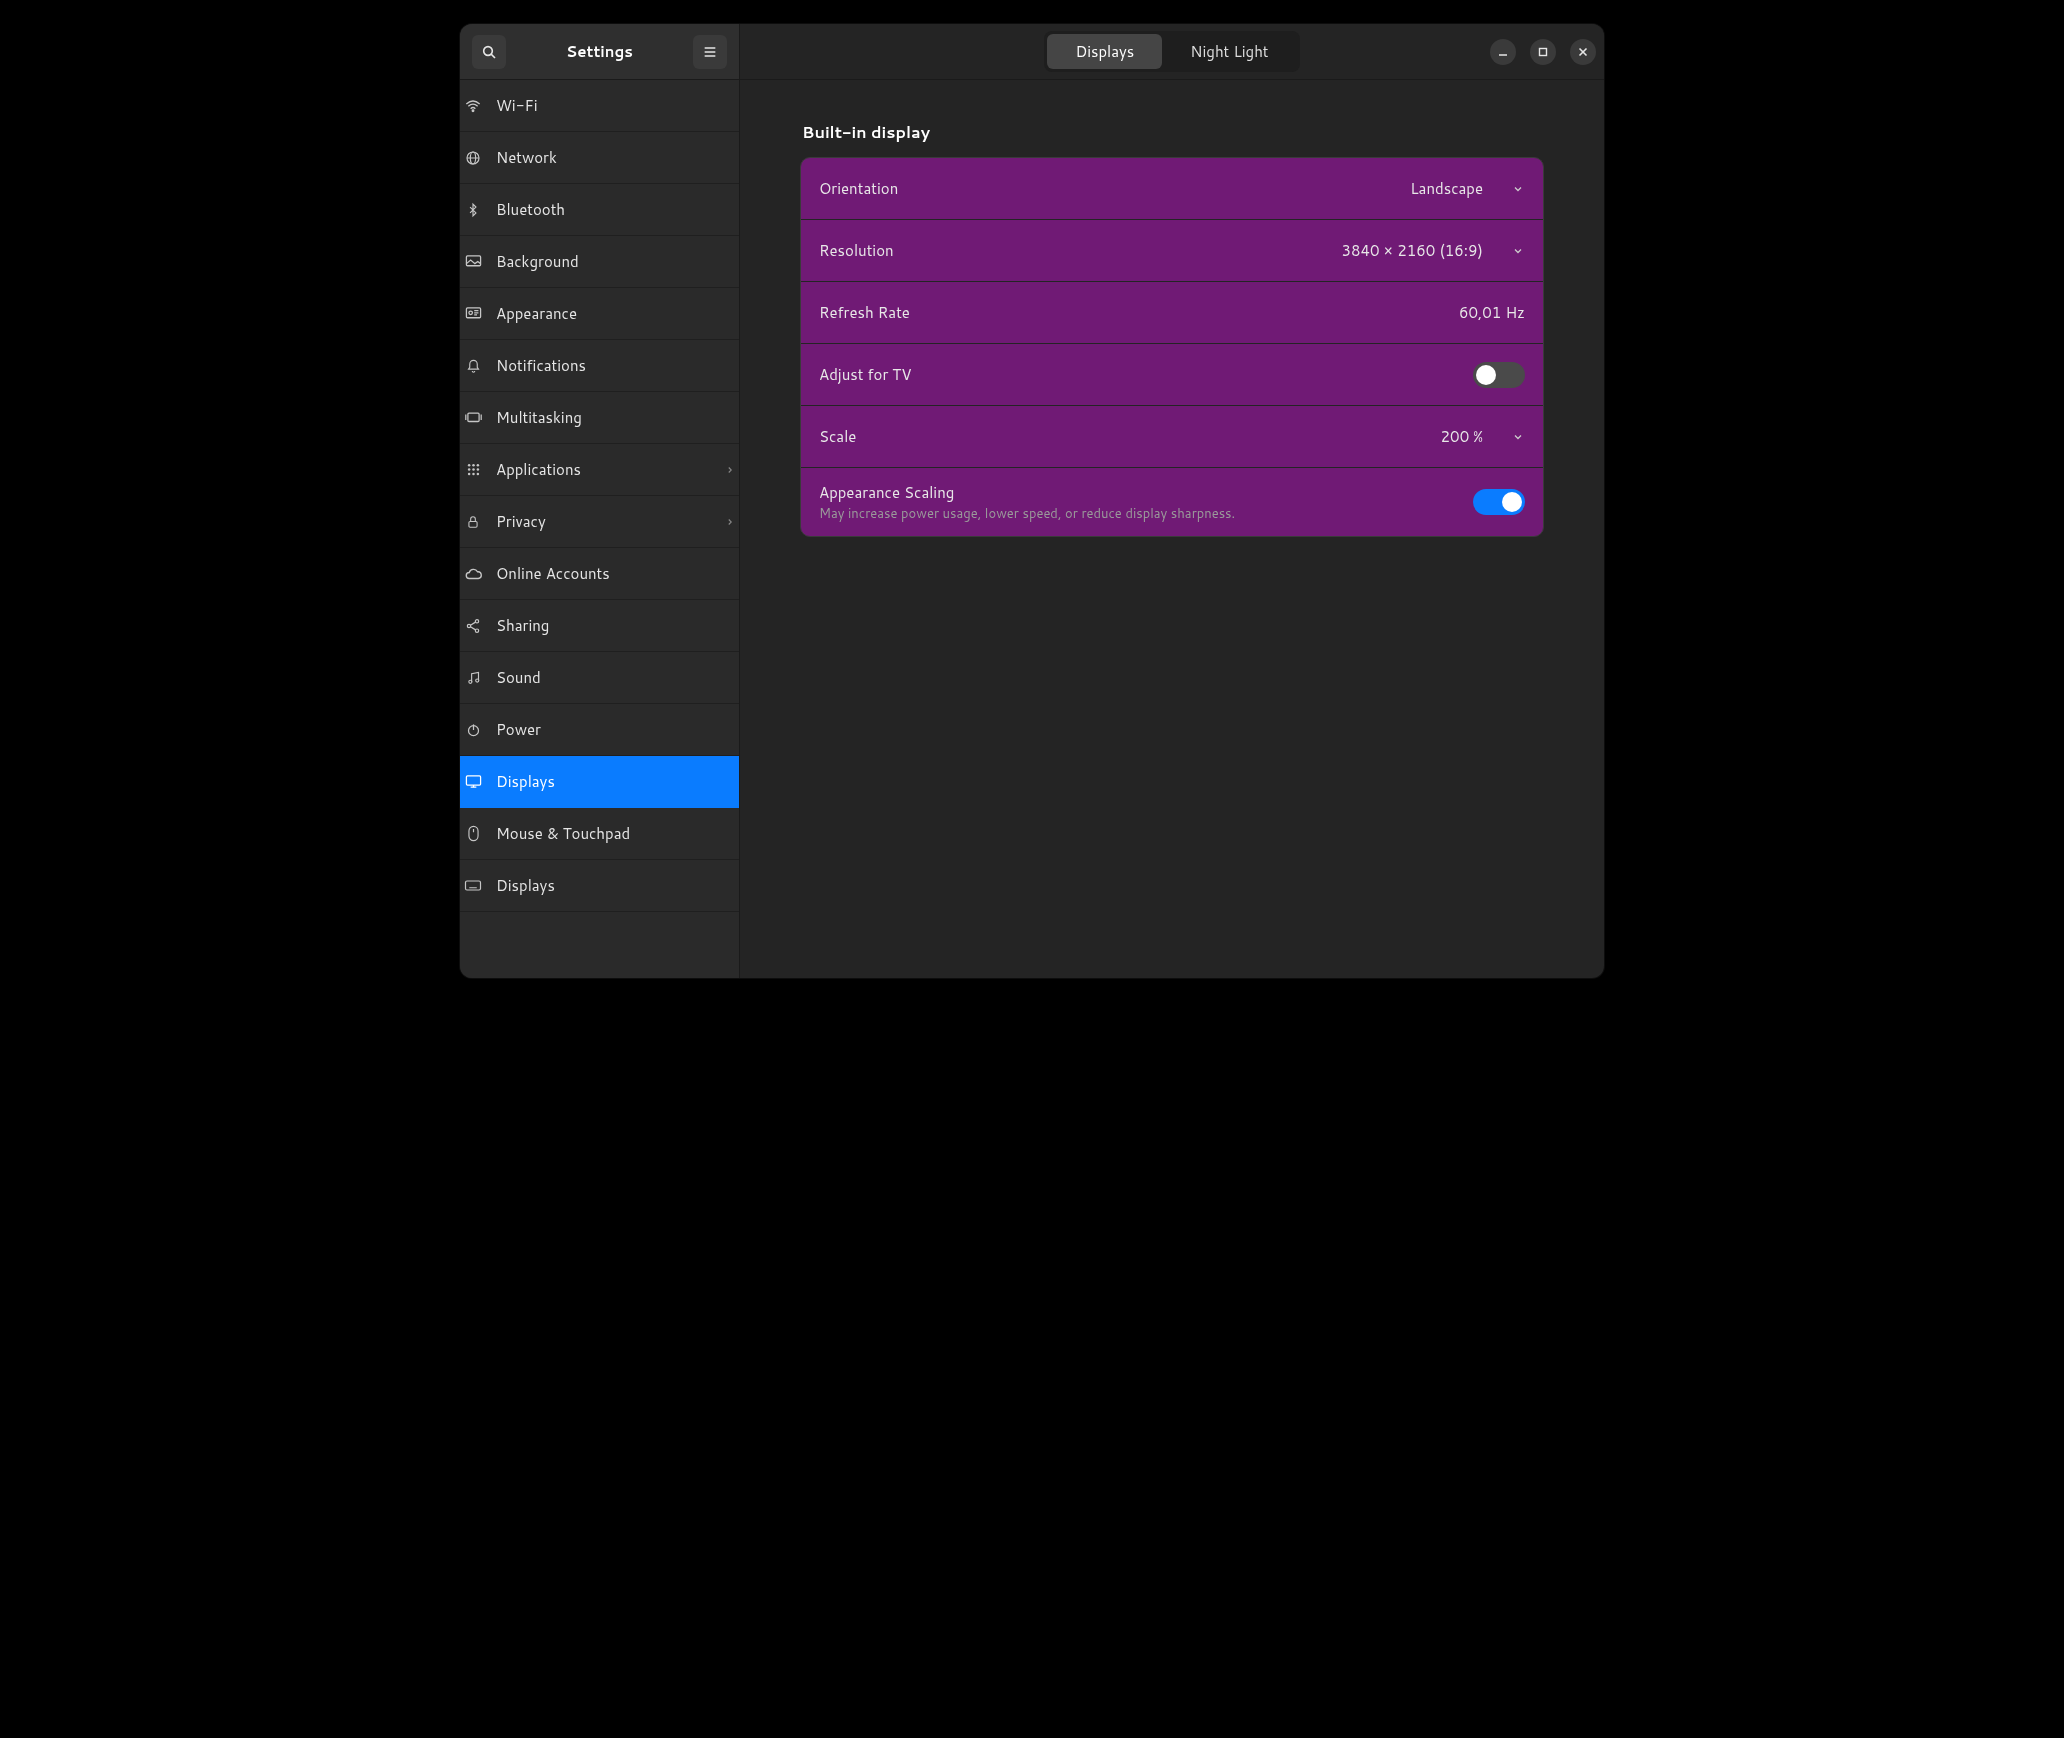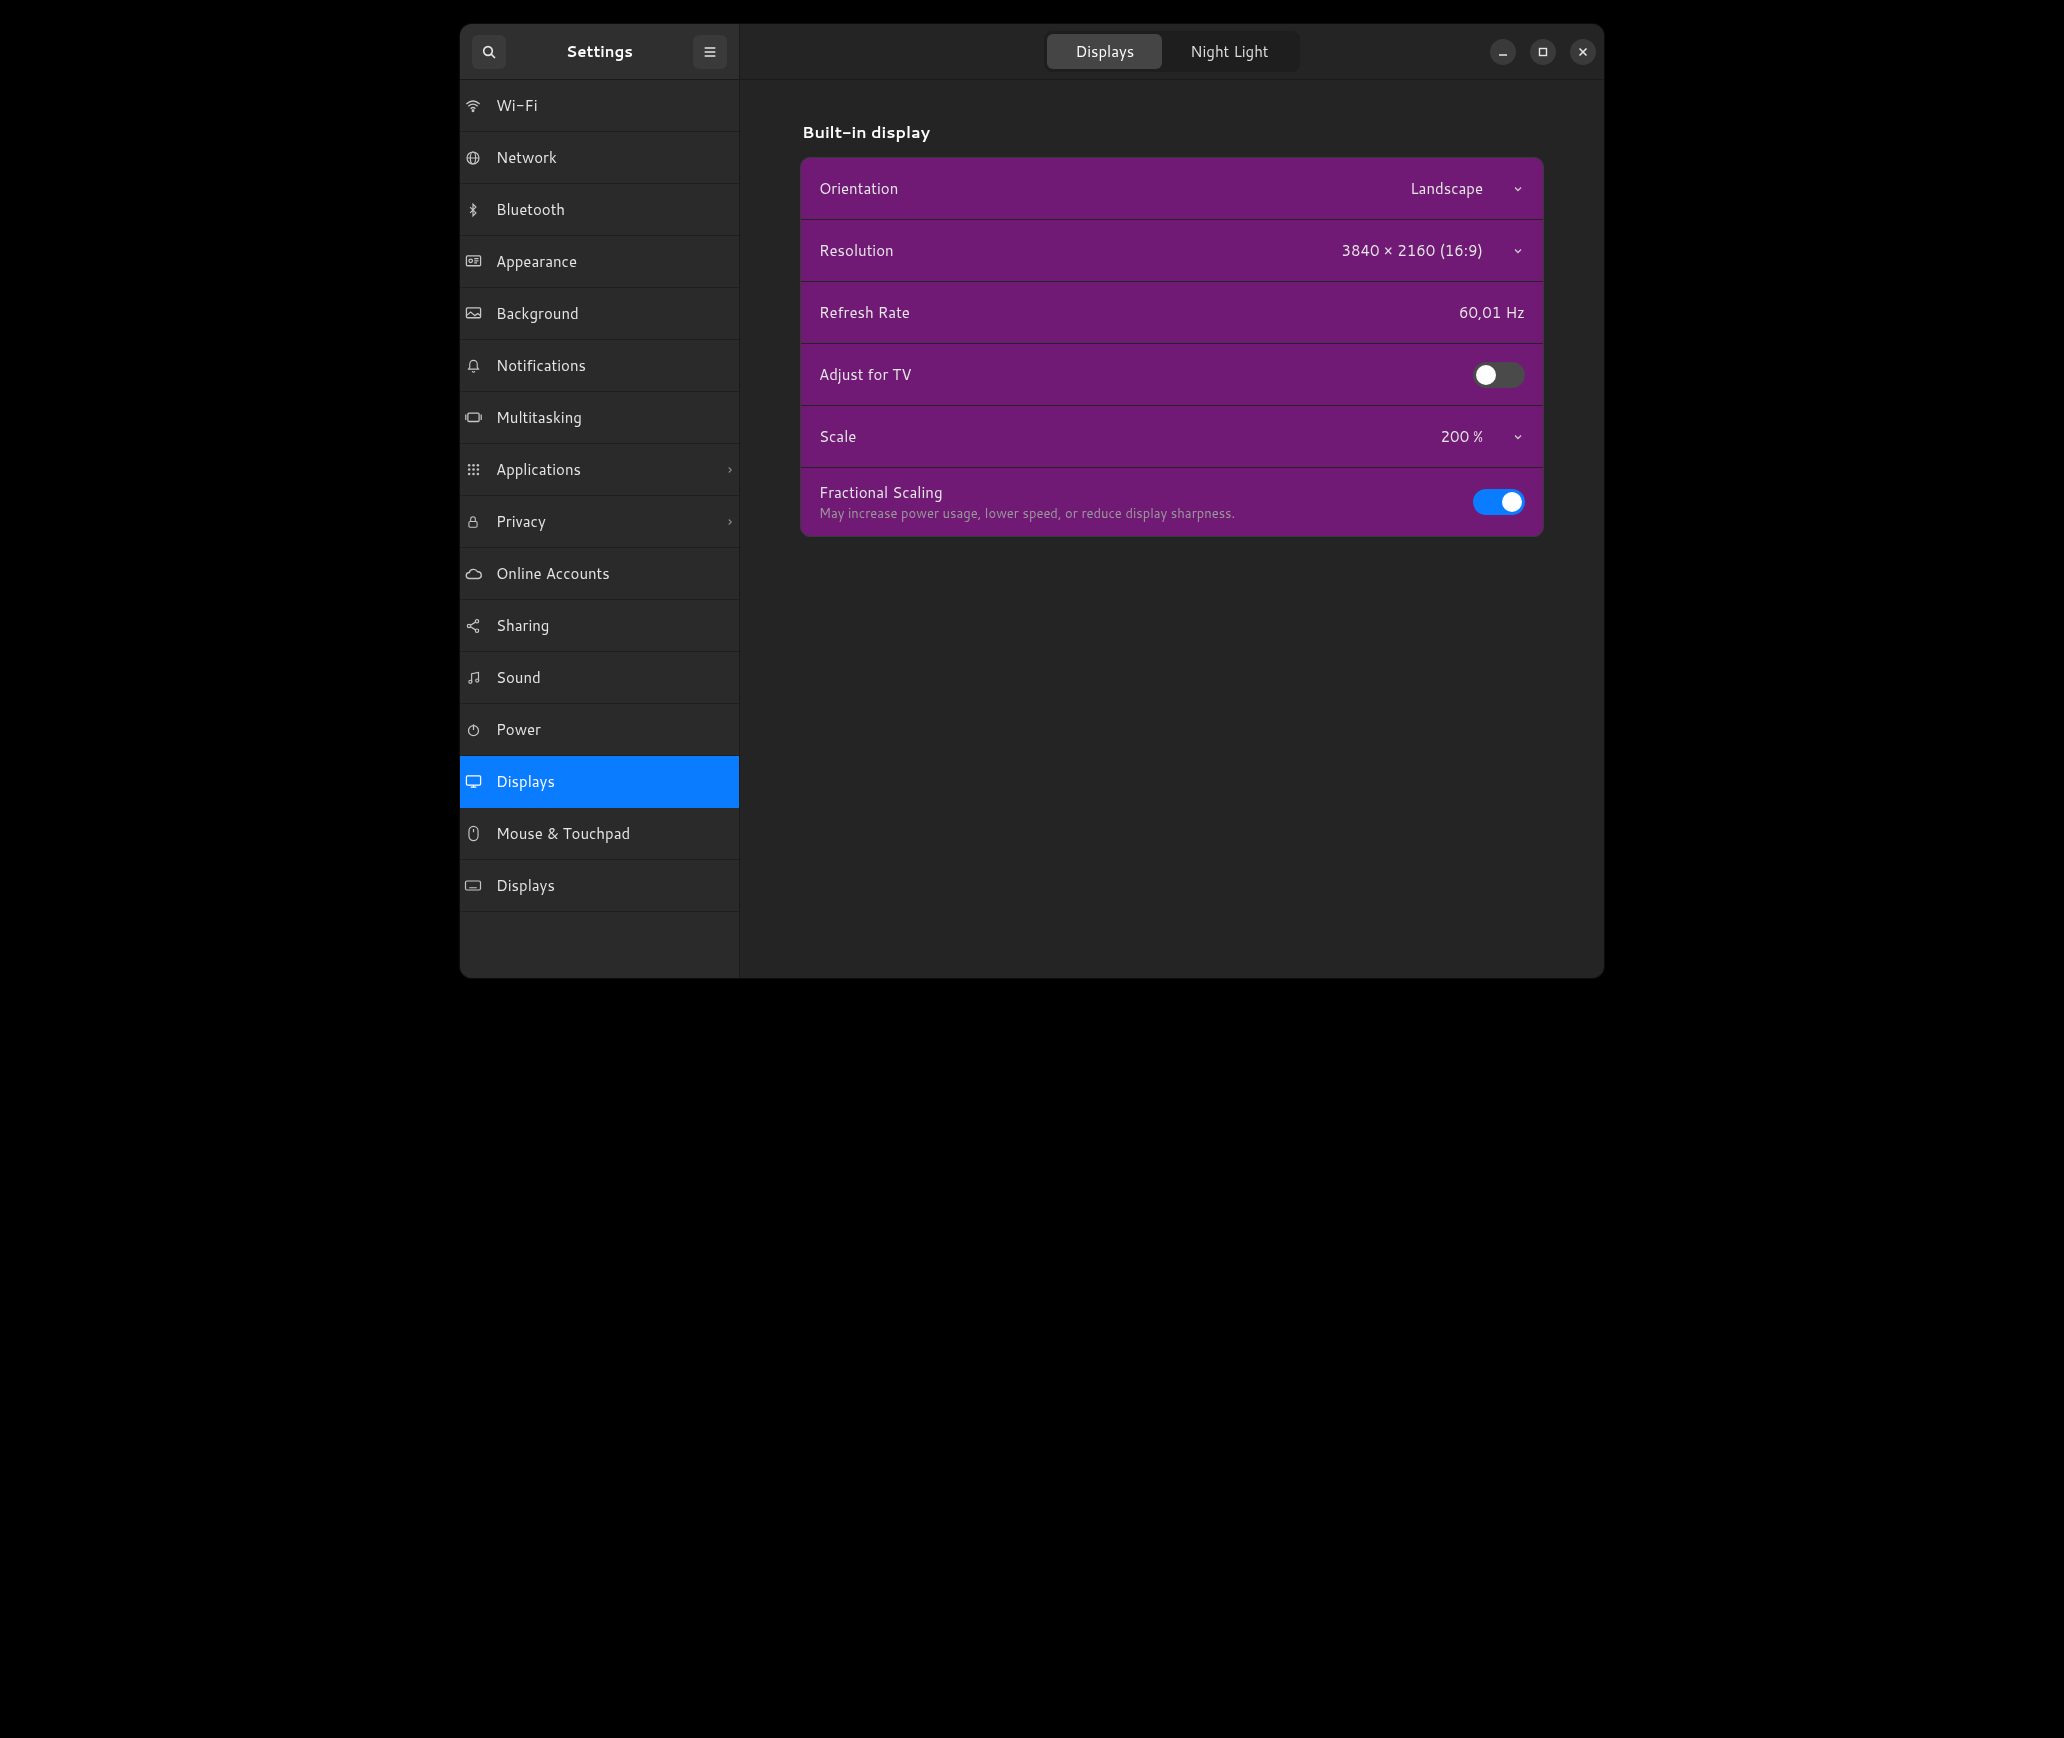--- a/index.html
+++ b/index.html
@@ -290,34 +290,34 @@
             <svg width="14" height="16" viewBox="0 0 24 24" fill="none" stroke="currentColor" stroke-width="2">
               <path d="M7 7 L17 17 L12 22 L12 2 L17 7 L7 17"></path>
             </svg>
           </span>
           <span>Bluetooth</span>
         </div>
         <div class="side-item">
           <span class="side-icon">
             <svg width="17" height="15" viewBox="0 0 24 20" fill="none" stroke="currentColor" stroke-width="1.8">
               <rect x="2" y="2" width="20" height="14" rx="1.5"></rect>
+              <path d="M2 13 L8 8 L14 13 L18 10 L22 13"></path>
+            </svg>
+          </span>
+          <span>Background</span>
+        </div>
+        <div class="side-item">
+          <span class="side-icon">
+            <svg width="17" height="15" viewBox="0 0 24 20" fill="none" stroke="currentColor" stroke-width="1.8">
+              <rect x="2" y="2" width="20" height="14" rx="1.5"></rect>
               <circle cx="8" cy="9" r="2.5"></circle>
               <path d="M13 6 L19 6 M13 9 L19 9 M13 12 L17 12"></path>
             </svg>
           </span>
           <span>Appearance</span>
-        </div>
-        <div class="side-item">
-          <span class="side-icon">
-            <svg width="17" height="15" viewBox="0 0 24 20" fill="none" stroke="currentColor" stroke-width="1.8">
-              <rect x="2" y="2" width="20" height="14" rx="1.5"></rect>
-              <path d="M2 13 L8 8 L14 13 L18 10 L22 13"></path>
-            </svg>
-          </span>
-          <span>Background</span>
         </div>
         <div class="side-item">
           <span class="side-icon">
             <svg width="15" height="16" viewBox="0 0 24 24" fill="none" stroke="currentColor" stroke-width="1.8">
               <path d="M6 9 a6 6 0 0 1 12 0 v5 l2 3 H4 l2 -3 Z"></path>
               <path d="M10 20 a2 2 0 0 0 4 0"></path>
             </svg>
           </span>
           <span>Notifications</span>
         </div>
@@ -490,21 +490,21 @@
             <span class="chev-down">
               <svg width="12" height="12" viewBox="0 0 24 24" fill="none" stroke="currentColor" stroke-width="2.6">
                   <polyline points="6 9 12 15 18 9"></polyline>
                 </svg>
             </span>
           </div>
         </div>
 
         <div class="row">
           <div class="row-left">
-            <div class="row-label">Fractional Scaling</div>
+            <div class="row-label">Appearance Scaling</div>
             <div class="row-sub">May increase power usage, lower speed, or reduce display sharpness.</div>
           </div>
           <div class="row-right">
             <div class="switch on">
                 <div class="knob"></div>
               </div>
           </div>
         </div>
 
       </div>

